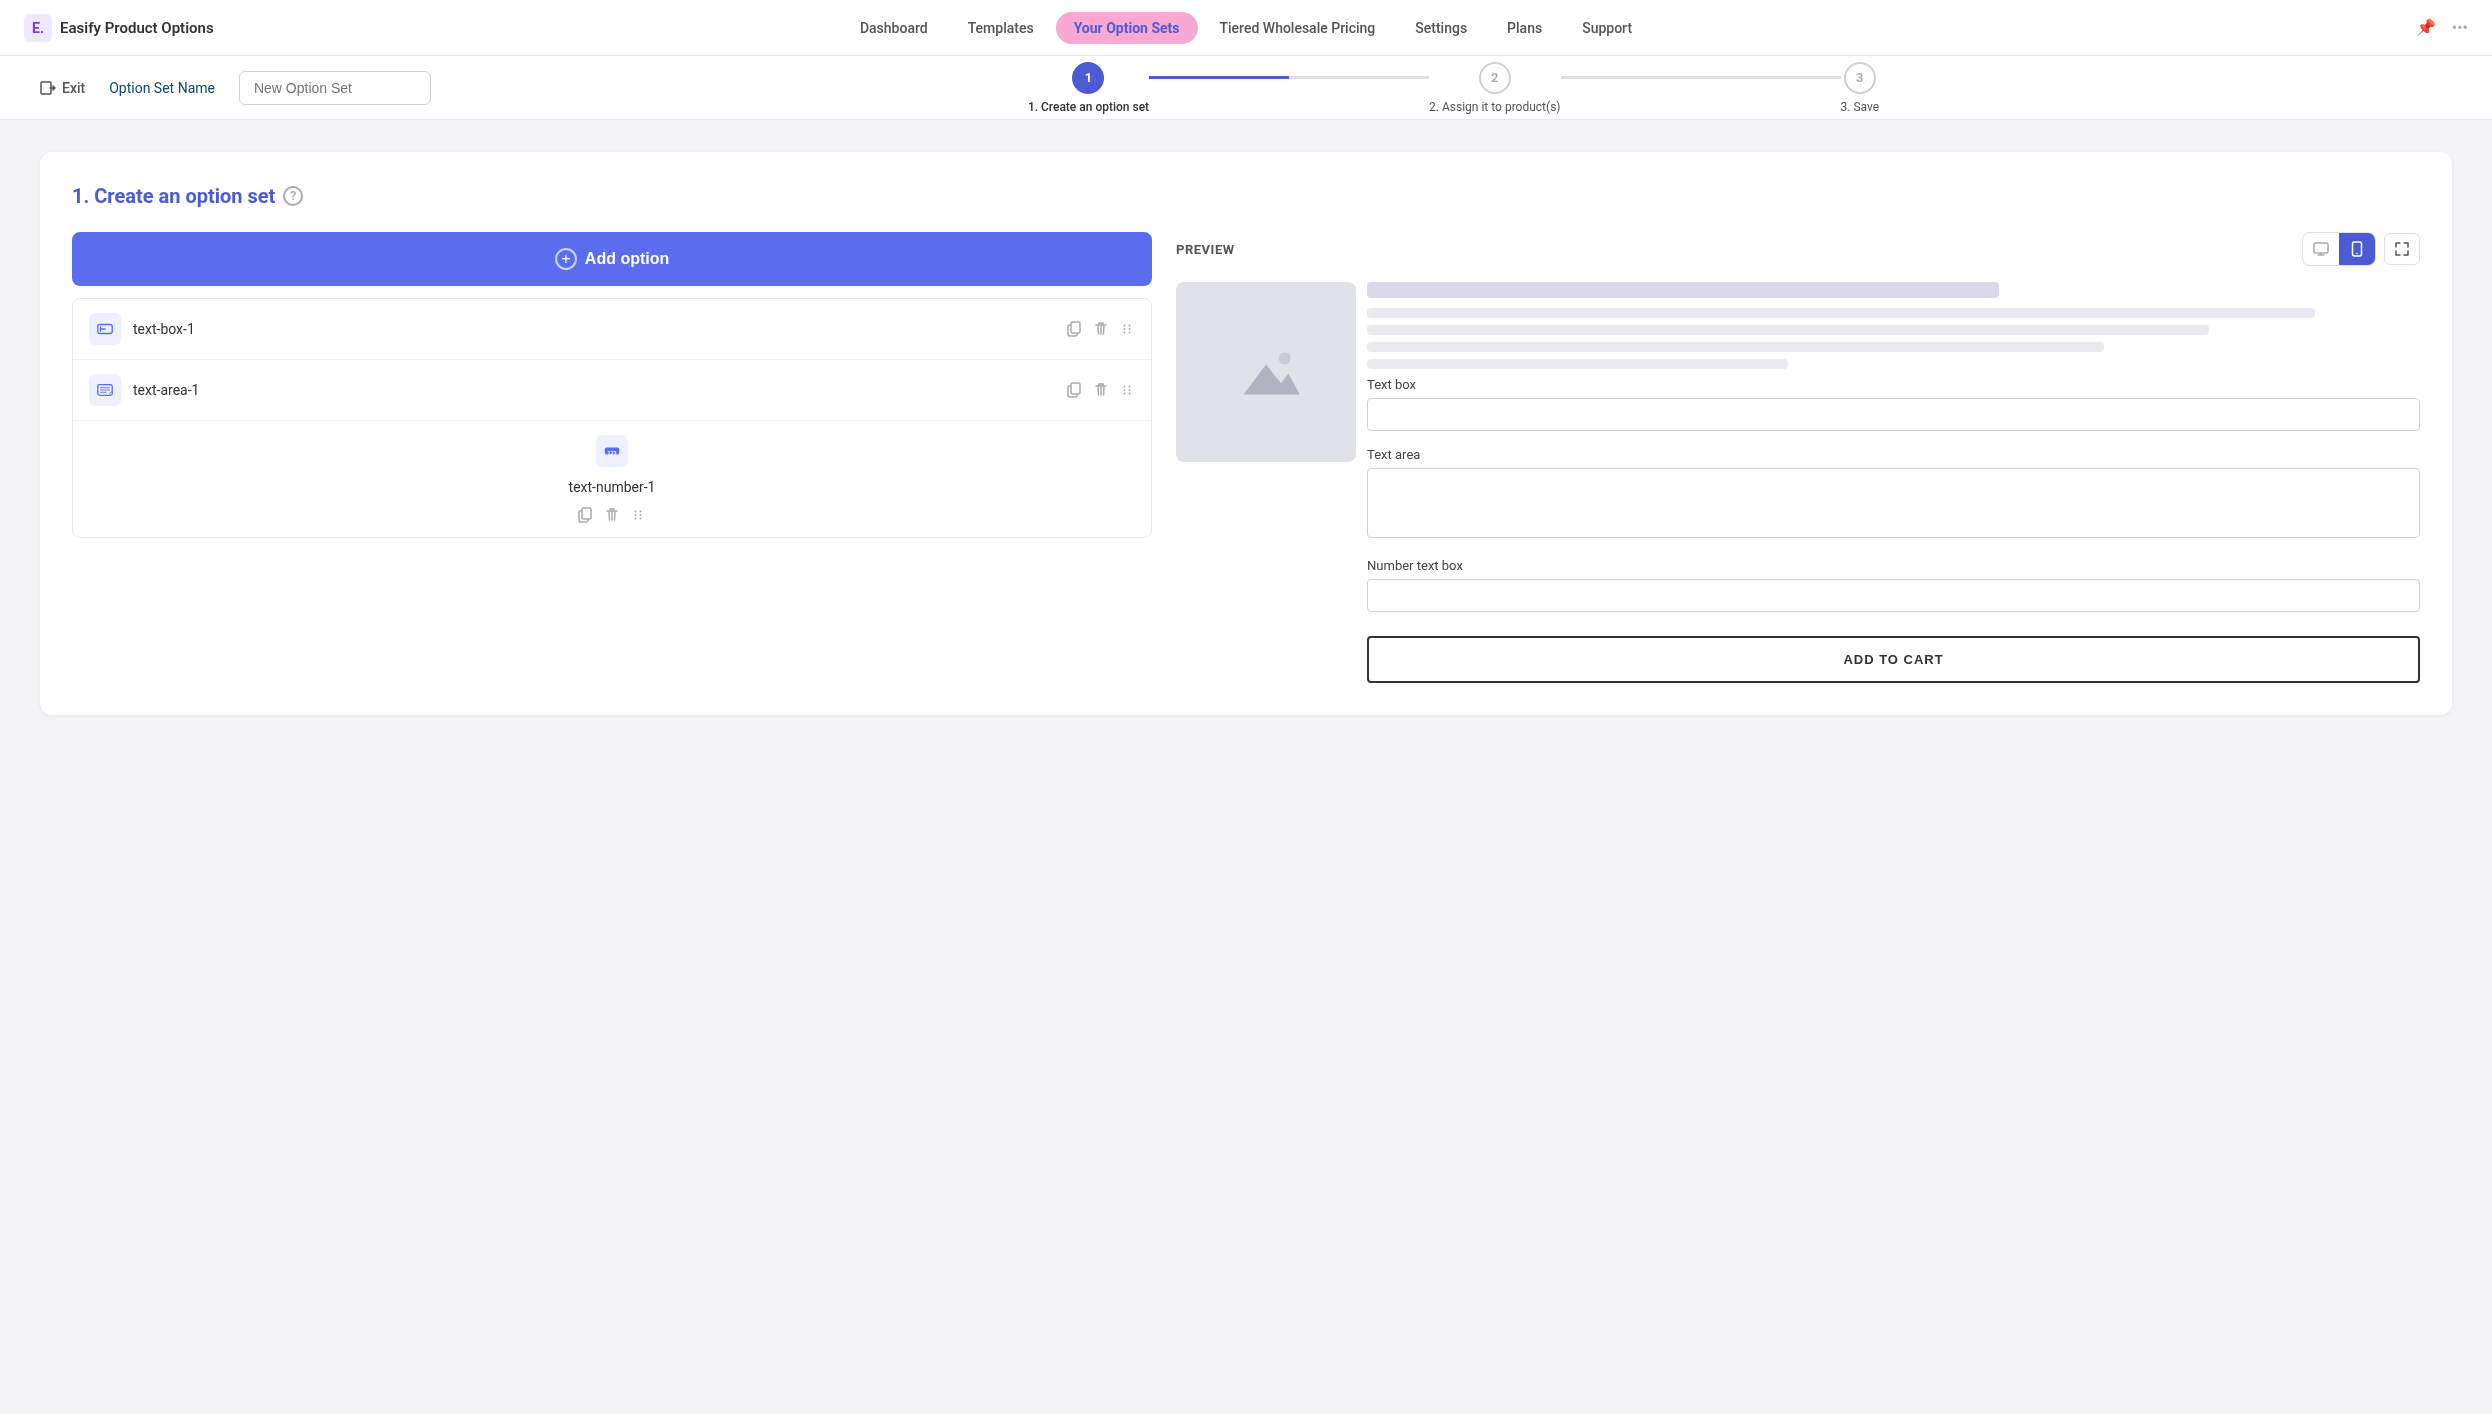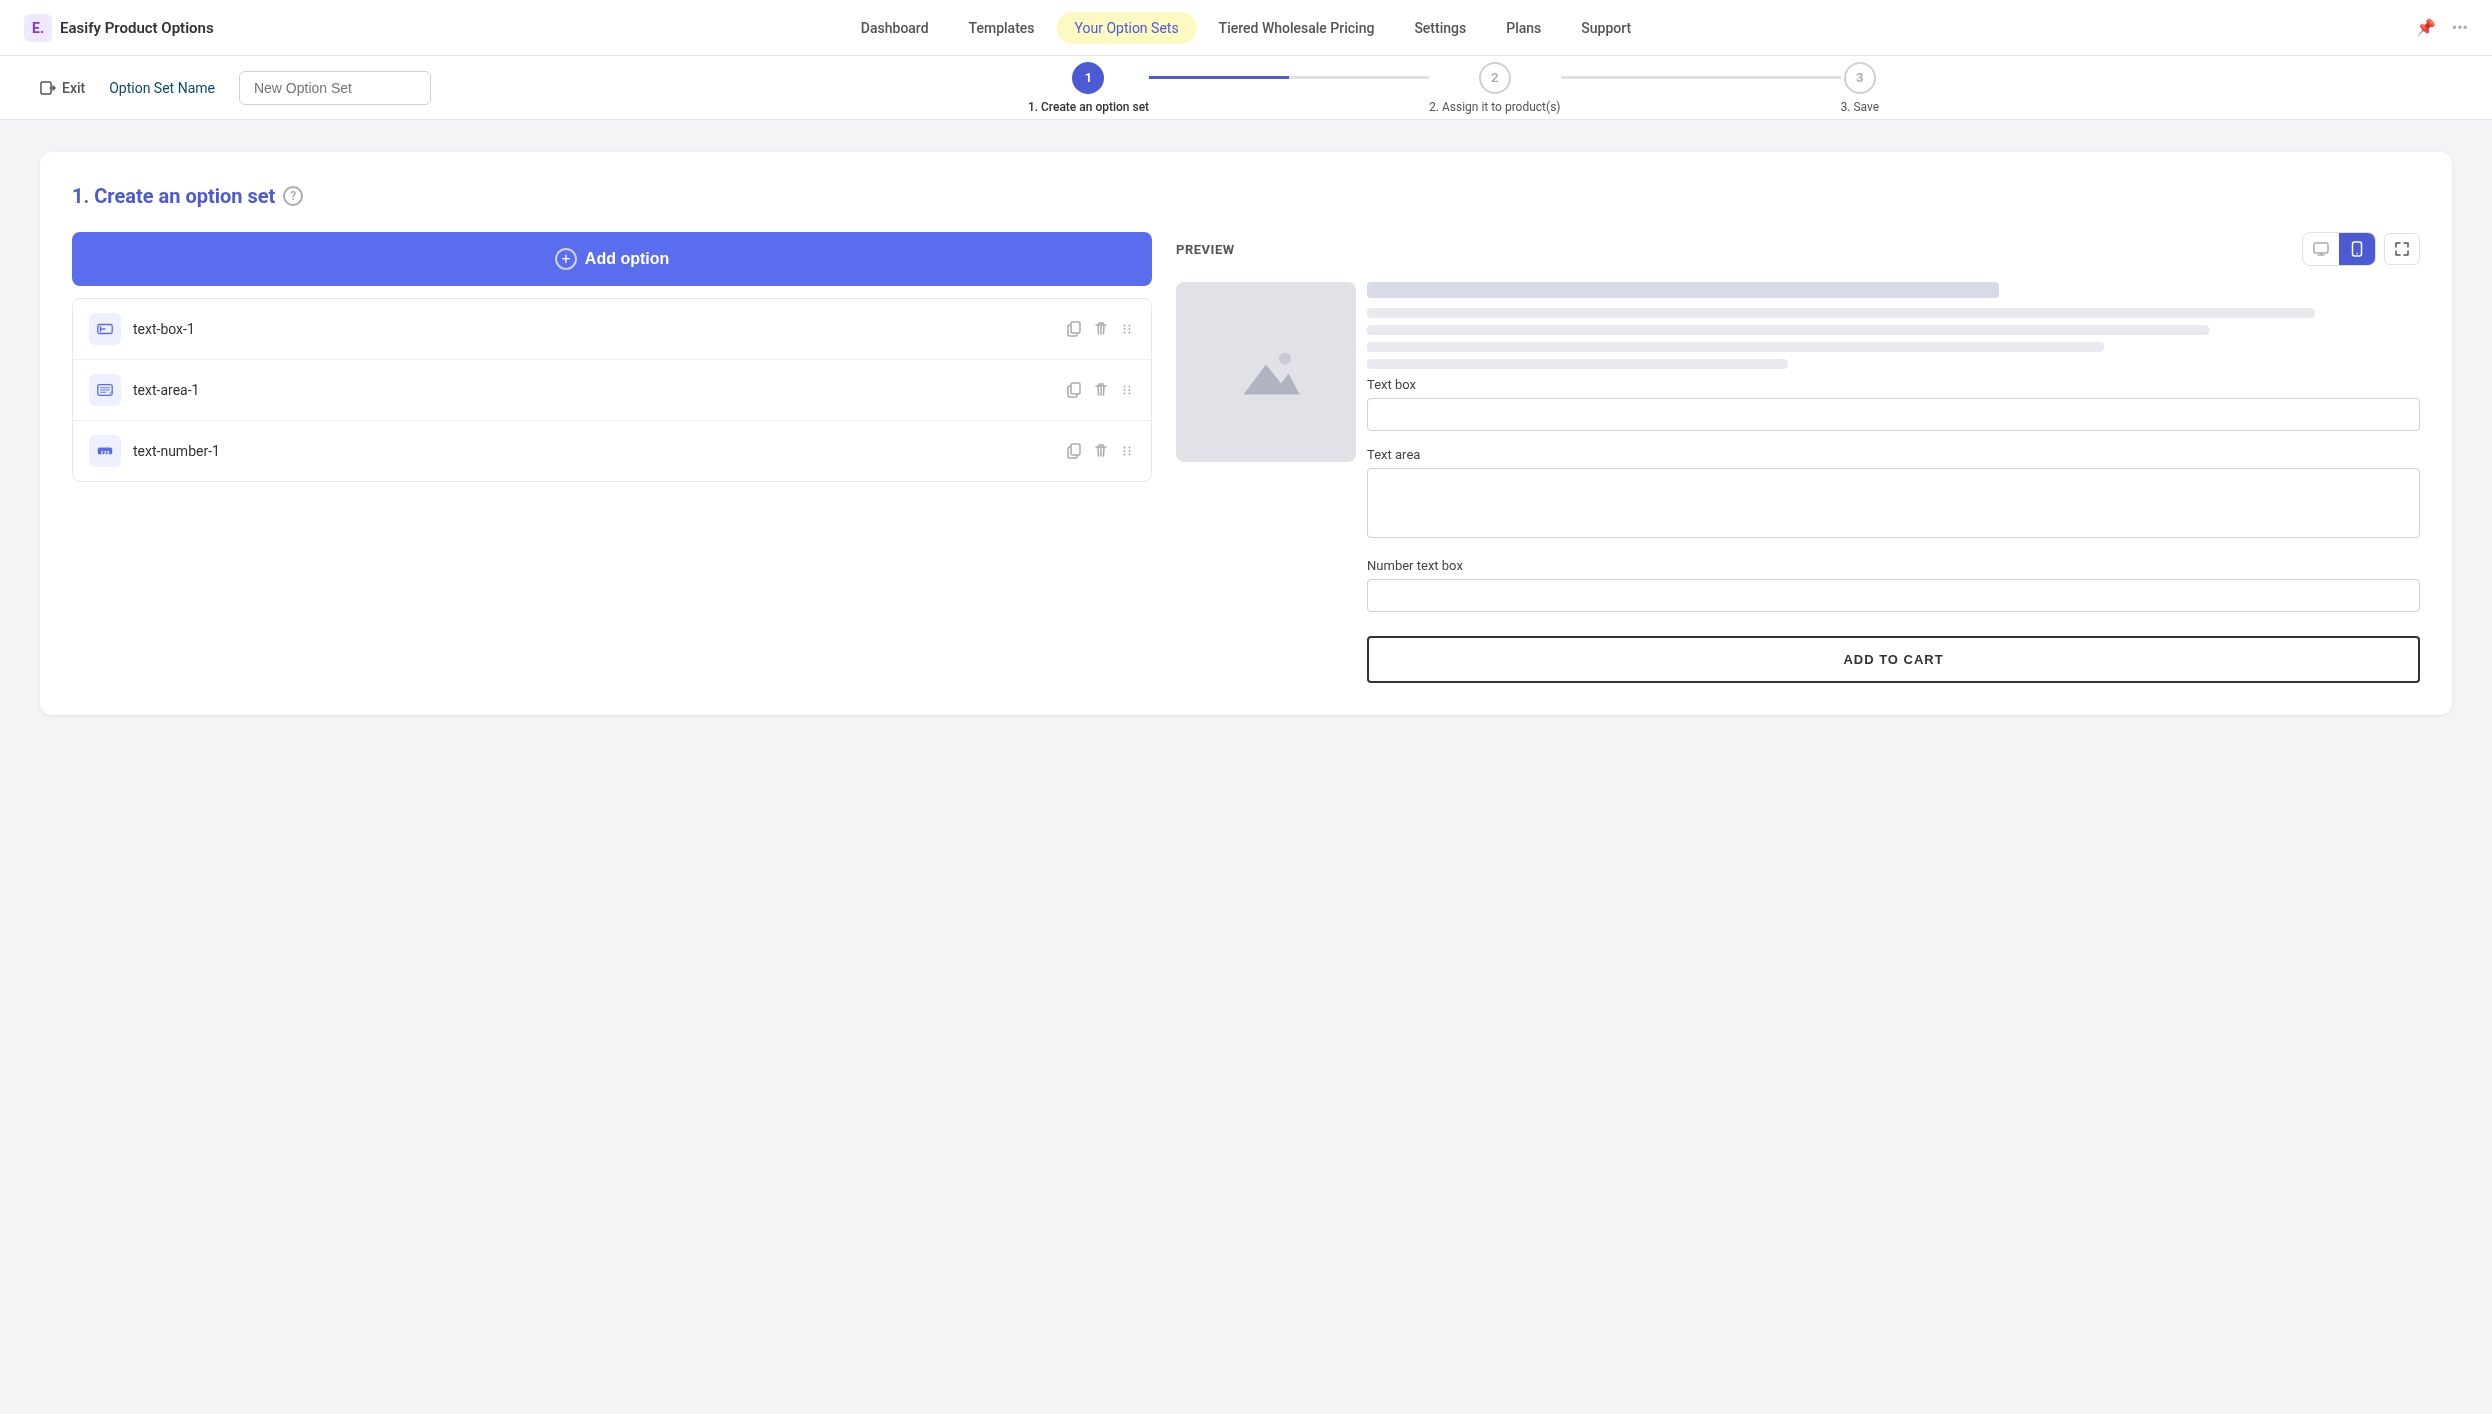--- a/index.html
+++ b/index.html
@@ -46,23 +46,23 @@
     .nav-item {
       padding: 8px 18px;
       border-radius: 20px;
       font-size: 14px;
       cursor: pointer;
       color: #555;
       font-weight: 500;
       white-space: nowrap;
     }
     .nav-item.active {
-      background: #fef9c3;
+      background: #f9a8d4;
       color: #4c5bd4;
-      font-weight: 400;
+      font-weight: 700;
     }
     .topbar-right {
       margin-left: auto;
       display: flex;
       align-items: center;
       gap: 16px;
     }
     .pin-icon, .dots-icon {
       color: #aaa;
       font-size: 16px;
@@ -241,21 +241,21 @@
       border-radius: 8px;
       overflow: hidden;
     }
     .option-row {
       display: flex;
       align-items: center;
       padding: 14px 16px;
       border-bottom: 1px solid #f0f0f0;
       gap: 12px;
     }
-    .option-row:last-child { border-bottom: none; }
+    .option-row:last-child { border-bottom: none; flex-direction: column; }
     .option-icon {
       width: 32px;
       height: 32px;
       background: #eef0ff;
       border-radius: 6px;
       display: flex;
       align-items: center;
       justify-content: center;
     }
     .option-icon svg { width: 18px; height: 18px; }

